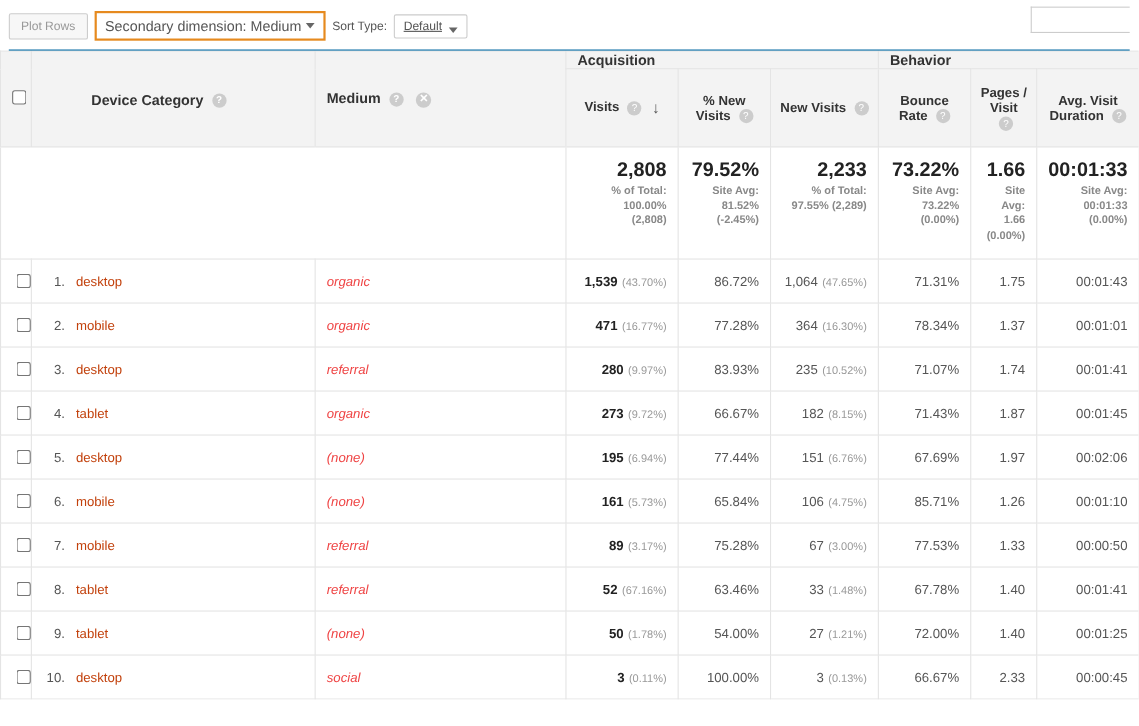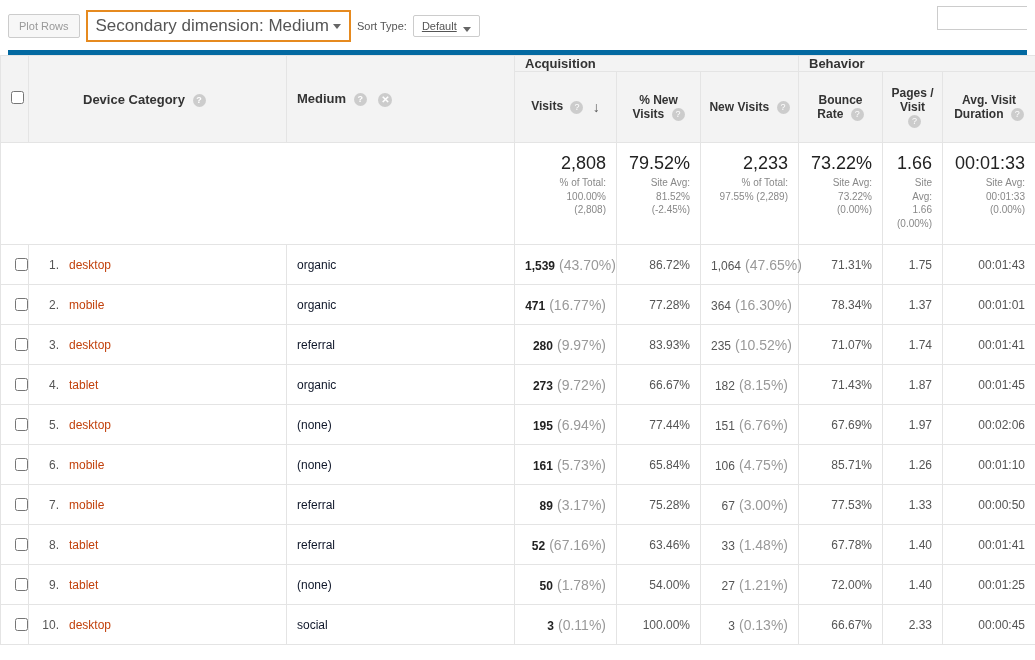--- a/index.html
+++ b/index.html
@@ -21,36 +21,36 @@
     font-size: 11px;
     color: #555;
     margin-bottom: 4px;
   }
   .primary-dim .val { color: #222; margin-left: 6px; }
   .controls-row {
     display: flex;
     align-items: center;
     gap: 6px;
     padding: 4px 0 8px 0;
-    border-bottom: 5px solid #0369a1;
+    border-bottom: 1px solid #0369a1;
     position: relative;
   }
   .btn {
     border: 1px solid #ccc;
     background: #f7f7f7;
     color: #999;
     padding: 5px 10px;
     font-size: 11px;
     border-radius: 2px;
     cursor: default;
   }
   .sec-dim {
     border: 2px solid #e68a1f;
     padding: 4px 8px;
-    font-size: 17px;
+    font-size: 13px;
     color: #555;
     display: inline-flex;
     align-items: center;
     gap: 4px;
     cursor: pointer;
   }
   .caret-down {
     width: 0; height: 0;
     border-left: 4px solid transparent;
     border-right: 4px solid transparent;
@@ -151,20 +151,21 @@
     padding-left: 54px !important;
   }
   .chk-cell { width:28px; text-align:center; }
   .chk-cell input { margin:0; }
 
   
   .summary td {
     padding: 10px 10px 14px 10px;
     text-align: right;
     vertical-align: top;
+    font-weight: bold;
   }
   .summary .big {
     font-size: 18px;
     color:#222;
     display:block;
     margin-bottom:2px;
   }
   .summary .sub {
     font-size:10px;
     color:#888;
@@ -180,24 +181,25 @@
     color:#555;
     font-size:12px;
     white-space:nowrap;
   }
   tbody.data td.dim {
     text-align:left;
     color:#333;
   }
   tbody.data td.medium {
     text-align:left;
-    color:#0f172a;
+    color:#ef4444;
+    font-style:italic;
   }
   tbody.data td.chk { text-align:center; }
-  tbody.data td .pct { color:#999; margin-left:4px; font-size:14px;}
+  tbody.data td .pct { color:#999; margin-left:4px; font-size:10px;}
   tbody.data td .bold { font-weight:bold; color:#222; }
 
   .rownum { display:inline-block; width:20px; text-align:right; margin-right:10px; color:#555;}
   .dim-val { color:#c2410c; cursor:pointer; }
 
   
   col.c-chk   { width:28px; }
   col.c-dim   { width:258px; }
   col.c-med   { width:228px; }
   col.c-vis   { width:102px; }

